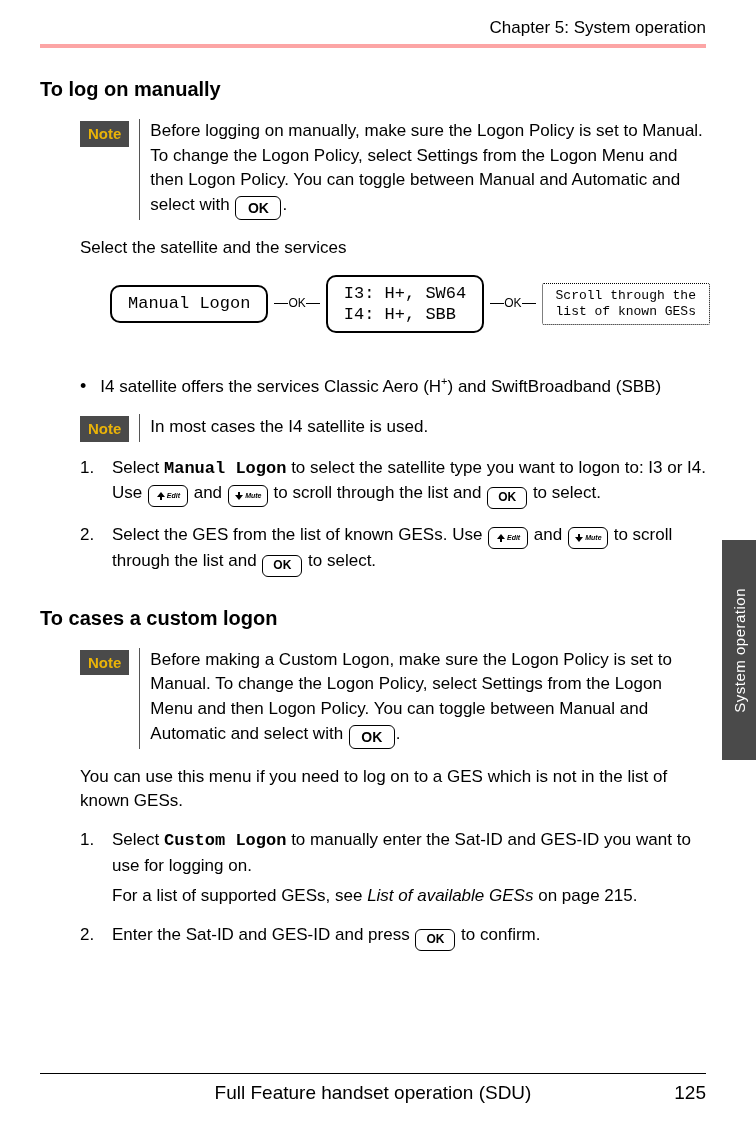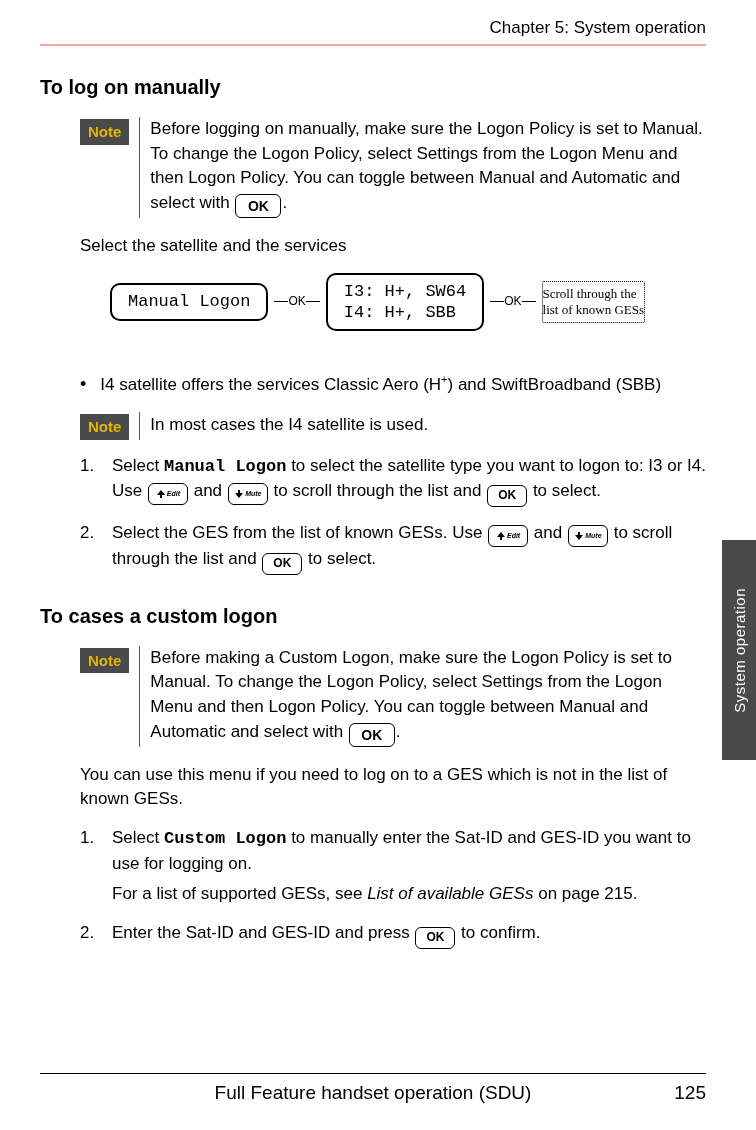--- a/index.html
+++ b/index.html
@@ -13,21 +13,21 @@
     width: 756px;
     height: 1130px;
     position: relative;
     box-sizing: border-box;
     padding: 18px 50px 30px 40px;
   }
   .header {
     text-align: right;
     font-size: 17px;
     padding-bottom: 6px;
-    border-bottom: 2px solid #fca5a5;
+    border-bottom: 4px solid #fca5a5;
   }
   .h2 {
     font-size: 20px;
     font-weight: 700;
     margin: 30px 0 18px 0;
   }
   .content {
     font-size: 17px;
     line-height: 1.45;
   }
@@ -162,22 +162,22 @@
   }
   .flow-conn .line {
     display: inline-block;
     width: 14px;
     border-top: 1px solid #000;
     vertical-align: middle;
   }
   .flow-dotted {
     border: 1.5px dotted #000;
     border-radius: 2px;
-    padding: 4px 0;
-    font-family: Liberation Serif, serif;
+    padding: 4px 13px;
+    font-family: Liberation Mono, monospace;
     font-size: 13px;
     line-height: 1.25;
     white-space: pre;
   }
   
   .side-tab {
     position: absolute;
     right: 0;
     top: 540px;
     width: 34px;

